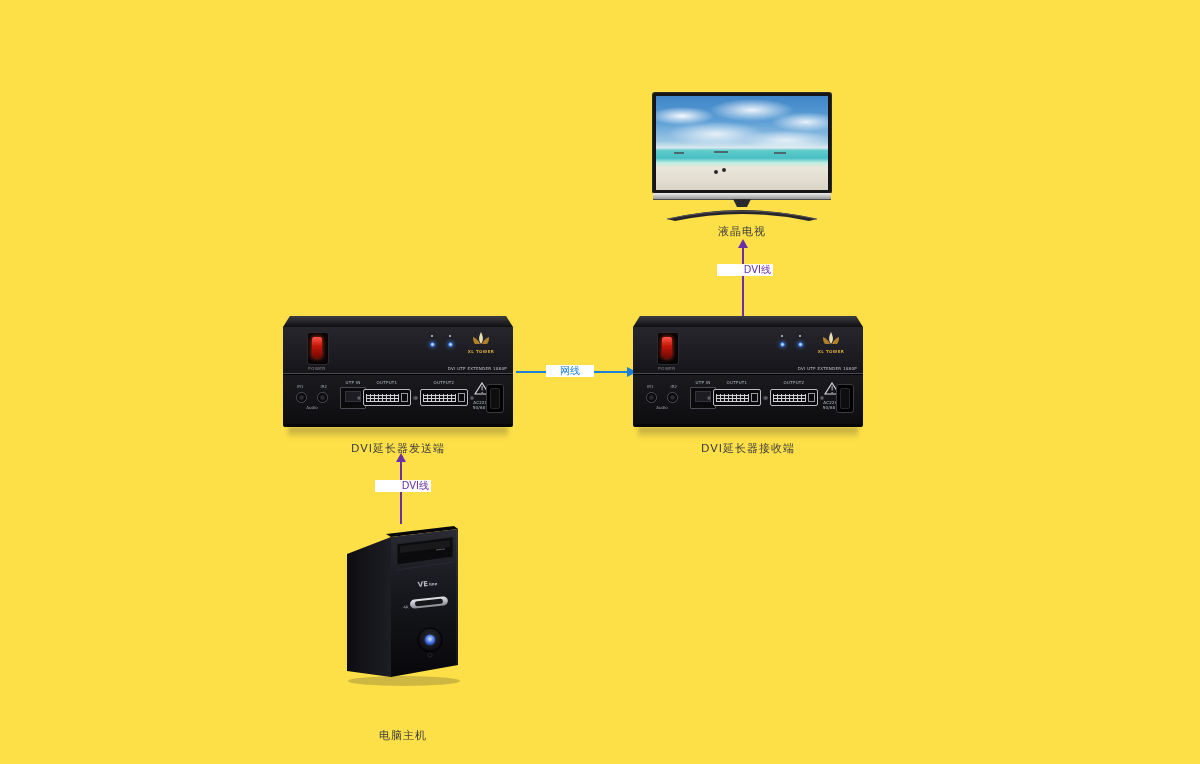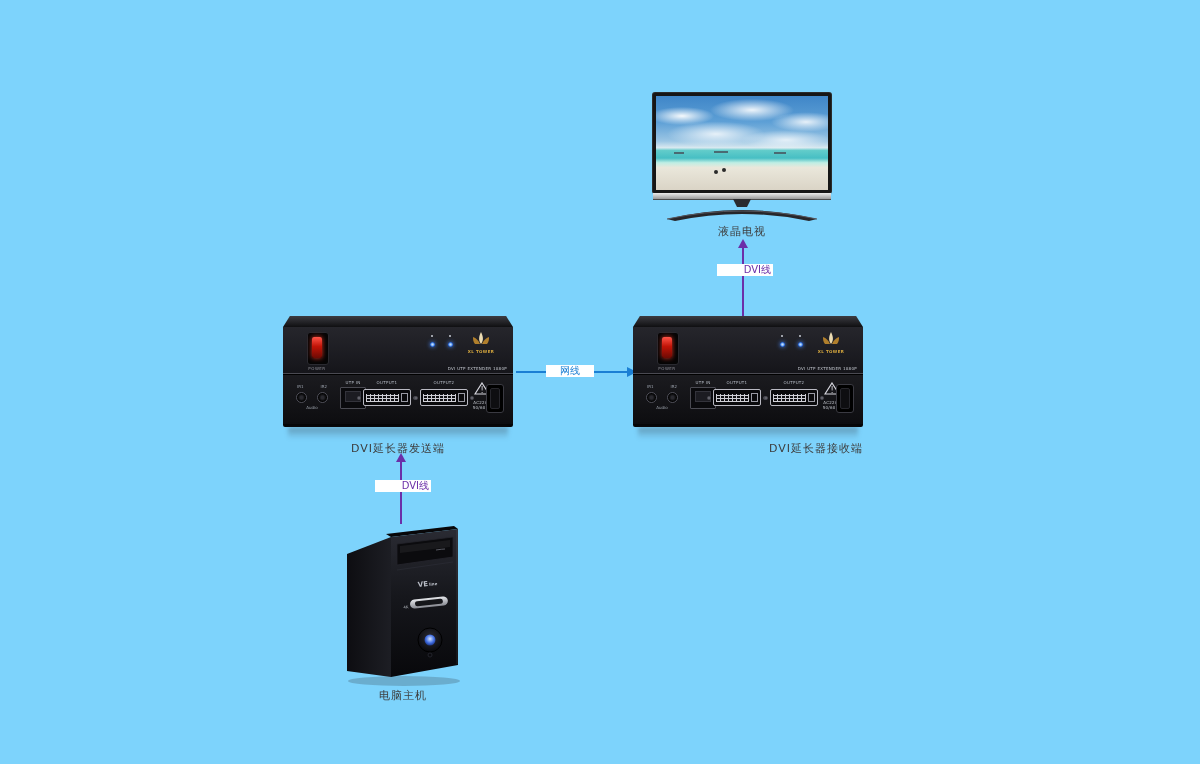--- a/index.html
+++ b/index.html
@@ -1,17 +1,17 @@
 <!DOCTYPE html>
 <html><head>
 <meta charset="utf-8">
 <style>
   html,body { margin:0; padding:0; background:#fff; }
   .canvas {
-    position:relative; width:1200px; height:764px; background:#7dd3fc;
+    position:relative; width:1200px; height:764px; background:#fde047;
     font-family:"DejaVu Sans","Liberation Sans",sans-serif; overflow:hidden;
   }
   .abs { position:absolute; }
 
   
   .caption { font-size:11px; color:#3d3d3d; text-align:center; letter-spacing:1px; }
   .cable-label { font-size:10px; text-align:center; background:#ffffff; padding:0 2px; line-height:12px; }
   .cable-label.purple { color:#6b2fa8;text-align:right; }
   .cable-label.blue { color:#1b7fd4;font-family:Liberation Serif, serif; }
 
@@ -261,21 +261,21 @@
           <path d="M8 1 L15 12 L1 12 Z" fill="none" stroke="#d8d8e0" stroke-width="1.2"></path>
           <text x="8" y="11" font-size="8" fill="#d8d8e0" text-anchor="middle">!</text>
         </svg>
         <div class="warn-certs">AC220V 50/60Hz</div>
       </div>
       <div class="inlet"></div>
     </div>
     <div class="dev-base"></div>
     <div class="dev-reflect"></div>
   </div>
-  <div class="abs caption" style="left:633px; top:441px; width:230px;text-align:right;">DVI延长器接收端</div>
+  <div class="abs caption" style="left:633px; top:441px; width:230px;">DVI延长器接收端</div>
 
   <div class="abs arrowhead-up" style="left:396px; top:453px;"></div>
   <div class="abs vline" style="left:400px; top:461px; height:63px;"></div>
   <div class="abs cable-label purple" style="left:375px; top:480px; width:52px;">DVI线</div>
 
   <svg class="abs" style="left:344px; top:524px;" width="118" height="164">
     <defs>
       <linearGradient id="gSide" x1="0" y1="0" x2="1" y2="0">
         <stop offset="0" stop-color="#0d0d11"></stop>
           <stop offset="1" stop-color="#1d1e24"></stop>
@@ -313,15 +313,15 @@
       <rect x="66" y="74" width="38" height="9" rx="4.5" fill="url(#gChrome)"></rect>
       <rect x="71" y="76" width="28" height="5" rx="2.5" fill="#15161a"></rect>
     </g>
     <g>
       <circle cx="86" cy="116" r="12" fill="url(#gBtn)" stroke="#000" stroke-width="1"></circle>
       <circle cx="86" cy="116" r="5.5" fill="url(#gBlue)"></circle>
       <circle cx="86" cy="131" r="2" fill="#0a0a0d" stroke="#2a2b33" stroke-width="0.8"></circle>
     </g>
     <path d="M113,6 L113,140" stroke="rgba(255,255,255,0.09)" stroke-width="1.2"></path>
   </svg>
-  <div class="abs caption" style="left:344px; top:688px; width:118px;">电脑主机</div>
+  <div class="abs caption" style="left:344px; top:728px; width:118px;">电脑主机</div>
 
 </div>
 
 </body></html>

